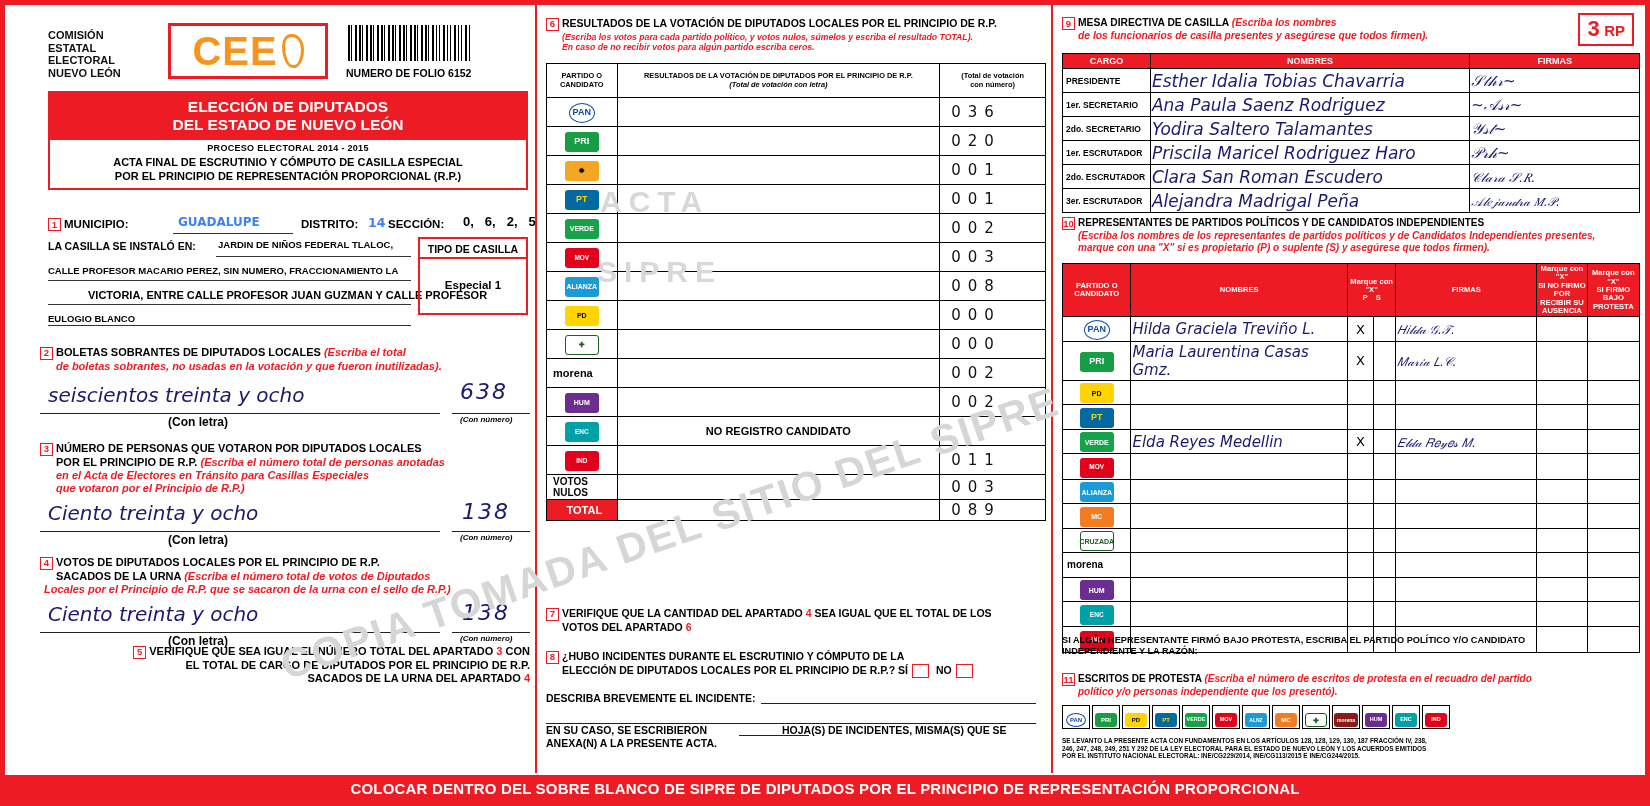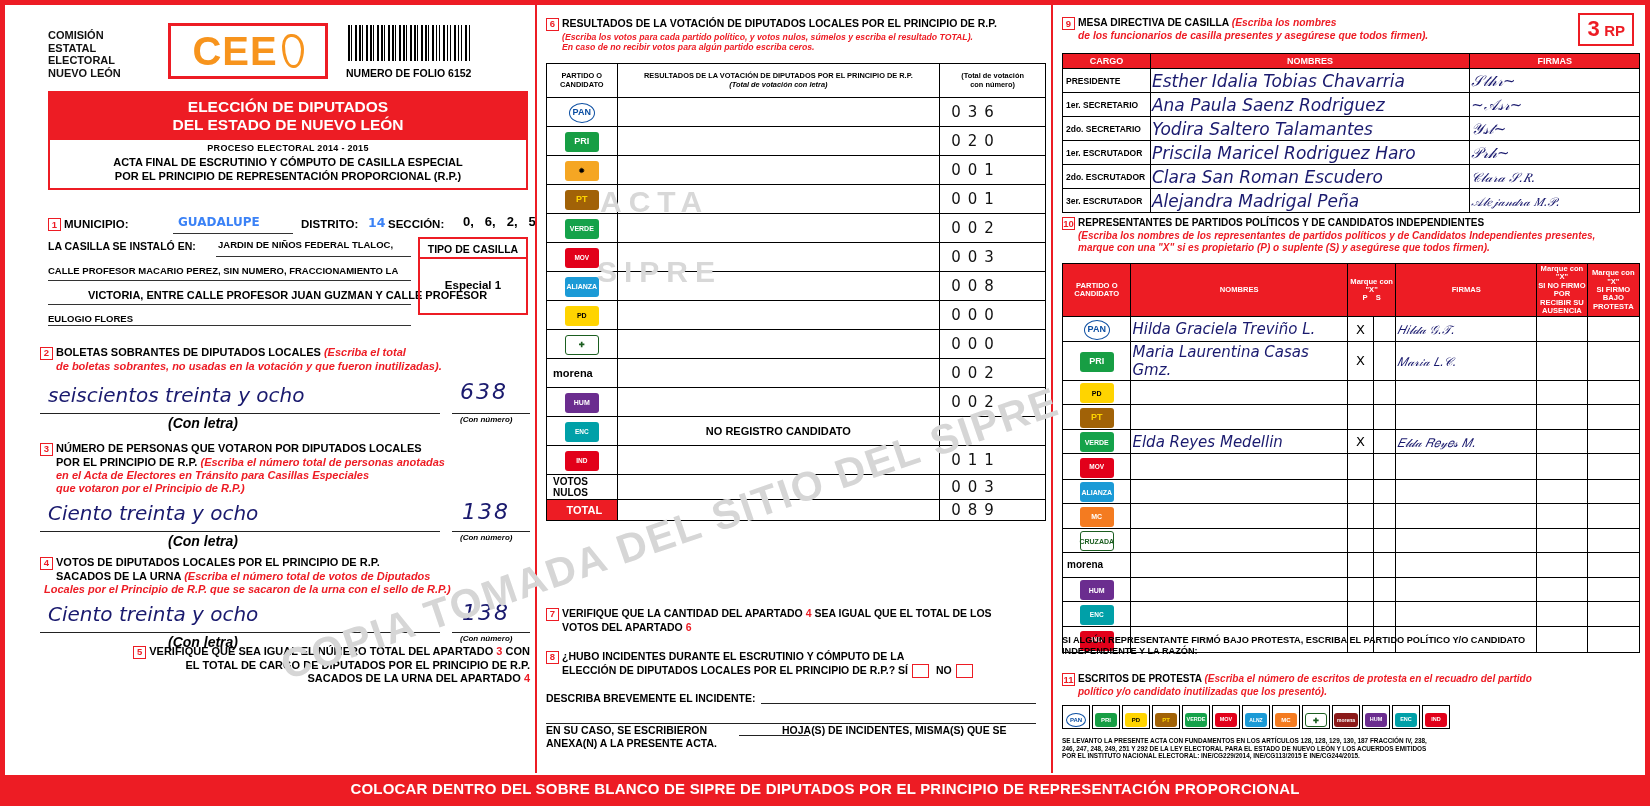--- a/index.html
+++ b/index.html
@@ -77,42 +77,42 @@
   .addr3 { position:absolute; left:0; top:103px; font-size:9.5px; font-weight:bold; }
   .uline { position:absolute; height:1px; background:#333; }
   .tipo-box { position:absolute; left:370px; top:27px; width:110px; height:78px; border:2px solid #ed1c24; }
   .tipo-box .t { text-align:center; font-size:10.5px; font-weight:bold; padding:4px 2px 2px; border-bottom:2px solid #ed1c24; }
   .tipo-box .v { text-align:center; font-size:11.5px; font-weight:bold; padding-top:20px; }
   
   .blk { position:absolute; left:30px; width:490px; }
   .blk .hdr { font-size:11px; font-weight:bold; line-height:13px; }
   .blk .hdr .it { font-style:italic; color:#ed1c24; font-weight:bold; }
   .writeline { position:absolute; height:1px; background:#222; }
-  .conletra { position:absolute; font-size:14px; font-weight:bold; font-style:italic; }
+  .conletra { position:absolute; font-size:12px; font-weight:bold; }
   .connum  { position:absolute; font-size:8px; font-weight:bold; font-style:italic; }
   
   .sec6-hdr { position:absolute; left:8px; top:12px; width:500px; }
   .sec6-hdr .l1 { font-size:10.5px; font-weight:bold; }
   .sec6-hdr .l2 { font-size:8.7px; font-weight:bold; font-style:italic; color:#ed1c24; line-height:10.5px; margin-top:1px; margin-left:16px;}
   table.votes { position:absolute; left:8px; top:58px; width:500px; border-collapse:collapse; }
   table.votes th, table.votes td { border:1px solid #000; }
   table.votes th { font-size:7.4px; font-weight:bold; text-align:center; line-height:8.6px; padding:2px 1px; }
   .party-cell { width:70px; height:29px; text-align:center; }
   .res-cell { width:320px; }
   .tot-cell { width:105px; }
   .num-hand { font-family:"DejaVu Sans", sans-serif; color:#111; font-size:15px; letter-spacing:7px; padding-left:10px; }
   .row-nulos td.lbl, .row-total td.lbl { font-size:10px; font-weight:bold; text-align:left; padding-left:6px; }
   .row-total td.lbl { background:#ed1c24; color:#fff; text-align:center; font-size:11px; }
   
   .plogo { width:34px; height:20px; border-radius:3px; display:inline-flex; align-items:center; justify-content:center;
            font-size:9px; font-weight:bold; color:#fff; line-height:1; }
   .p-pan { background:#fff; border:1.5px solid #0b4ea2; color:#0b4ea2; border-radius:50%; width:26px;height:20px;}
   .p-pri { background:#179e44; color:#fff; }
   .p-pvem{ background:#15a24a; color:#fff; font-size:7px;}
-  .p-pt  { background:#a16207; color:#ffd400; }
+  .p-pt  { background:#0369a1; color:#ffd400; }
   .p-na  { background:#1b9ad6; color:#fff; font-size:7px;}
   .p-mc  { background:#f47b20; color:#fff; font-size:7px;}
   .p-morena { background:#8b1a1a; color:#fff; font-size:7px;}
   .p-hum { background:#6b2d8f; color:#fff; font-size:7px;}
   .p-pes { background:#00a0a8; color:#fff; font-size:6.5px;}
   .p-indep { background:#e2001a; color:#fff; font-size:6.5px;}
   .p-pd  { background:#ffd400; color:#000; font-size:7px;}
   .p-cruz{ background:#fff; border:1.5px solid #1b5e20; color:#1b5e20; font-size:7px;}
   .no-reg { text-align:center; font-size:11px; font-weight:bold; }
   
@@ -219,21 +219,21 @@
         <span>2</span>
         <span>5</span>
       </div>
       <div class="inst-lbl">LA CASILLA SE INSTALÓ EN:</div>
       <div class="inst-val">JARDIN DE NIÑOS FEDERAL TLALOC,</div>
       <div class="uline" style="left:168px; top:46px; width:195px;"></div>
       <div class="addr1">CALLE PROFESOR MACARIO PEREZ, SIN NUMERO, FRACCIONAMIENTO LA</div>
       <div class="uline" style="left:0; top:70px; width:363px;"></div>
       <div class="addr2">VICTORIA, ENTRE CALLE PROFESOR JUAN GUZMAN Y CALLE PROFESOR</div>
       <div class="uline" style="left:0; top:94px; width:363px;"></div>
-      <div class="addr3">EULOGIO FLORES</div>
+      <div class="addr3">EULOGIO BLANCO</div>
       <div class="uline" style="left:0; top:115px; width:363px;"></div>
 
       <div class="tipo-box">
         <div class="t">TIPO DE CASILLA</div>
         <div class="v">Especial 1</div>
       </div>
     </div>
 
     <div class="blk" style="top:341px;">
       <div class="hdr">
@@ -685,21 +685,21 @@
     </table>
 
     <div class="protesta-note">
       <div>SI ALGÚN REPRESENTANTE FIRMÓ BAJO PROTESTA, ESCRIBA EL PARTIDO POLÍTICO Y/O CANDIDATO</div>
       <div>INDEPENDIENTE Y LA RAZÓN:</div>
     </div>
 
     <div class="sec11">
       <span class="num-box">11</span><span>ESCRITOS DE PROTESTA</span>
       <span class="it">(Escriba el número de escritos de protesta en el recuadro del partido</span>
-      <div class="it" style="margin-left:16px;">político y/o candidato inutilizadas que los presentó).</div>
+      <div class="it" style="margin-left:16px;">político y/o personas independiente que los presentó).</div>
     </div>
 
     <div class="esc-row">
       <div class="esc-cell">
           <span class="plogo p-pan lg" style="width:20px;height:14px;font-size:6px">PAN</span>
         </div>
       <div class="esc-cell">
           <span class="plogo p-pri lg" style="width:22px;height:14px;font-size:6px">PRI</span>
         </div>
       <div class="esc-cell">

